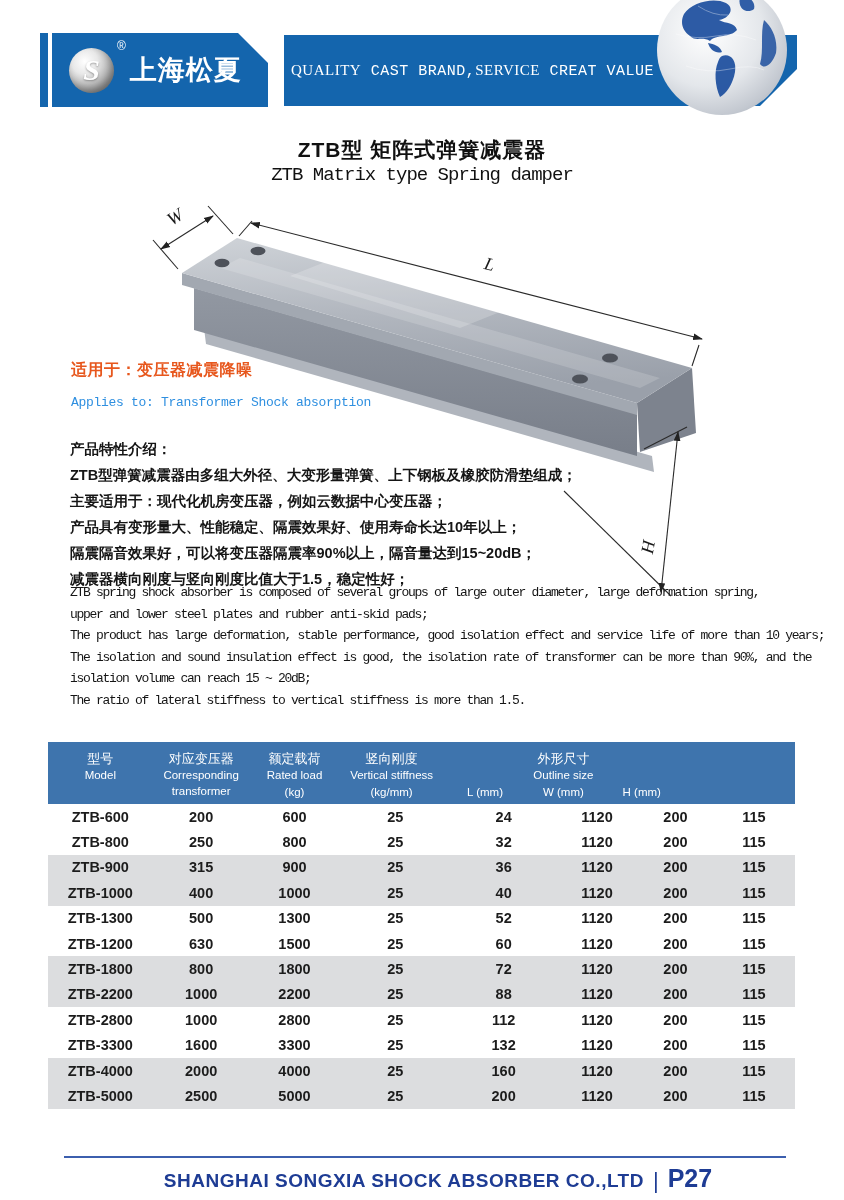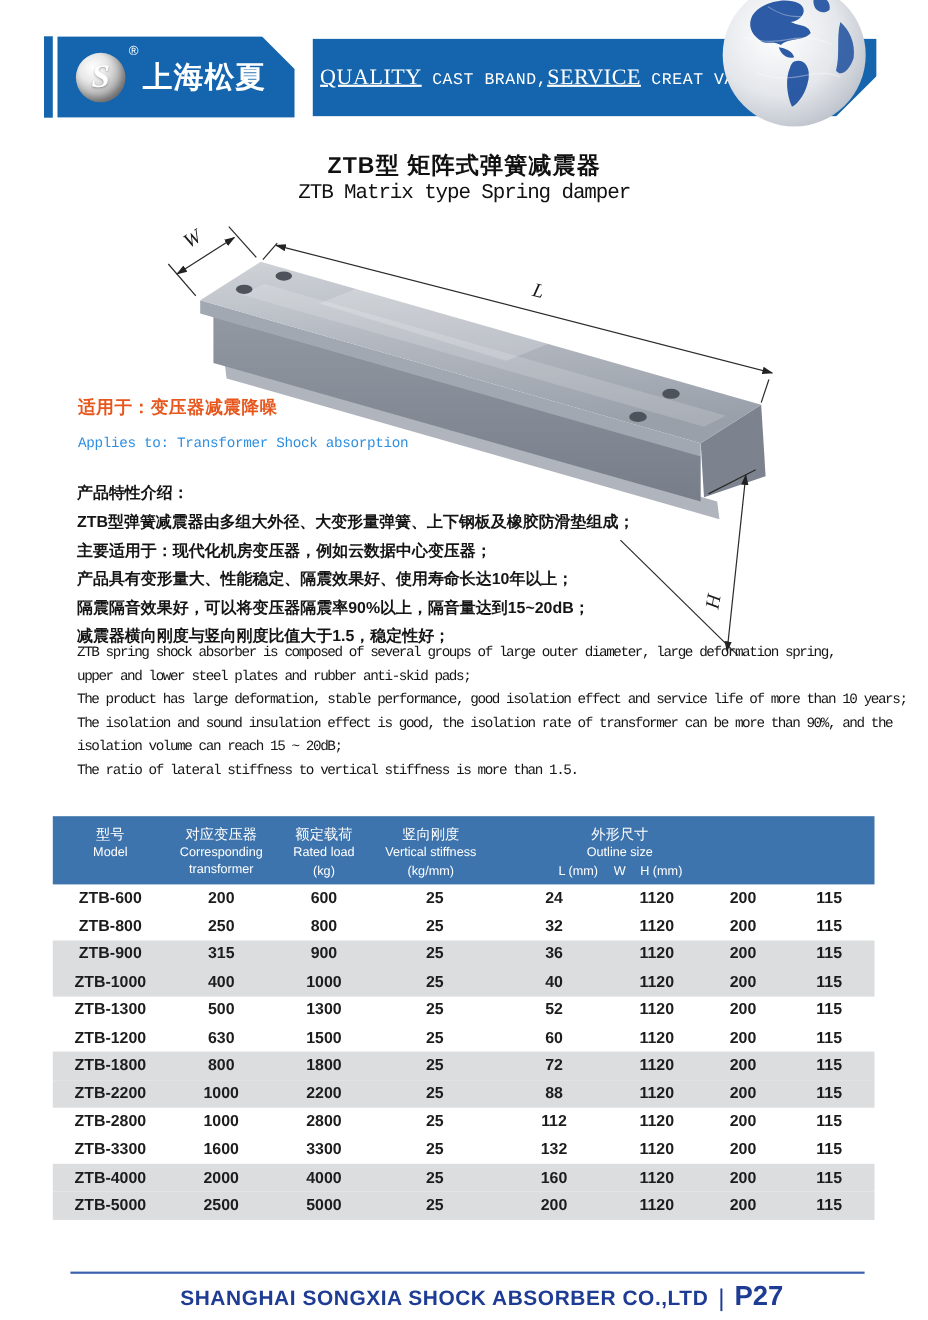--- a/index.html
+++ b/index.html
@@ -37,21 +37,21 @@
     font-size:30px;color:#ffffff;text-shadow:0 1px 2px rgba(0,0,0,.35);line-height:1;
   }
   .reg{color:#ffffff;font-size:12px;align-self:flex-start;margin:6px 0 0 3px;}
   .logo-text{color:#ffffff;font-size:27px;font-weight:bold;letter-spacing:1px;margin-left:4px;white-space:nowrap;}
   .banner{
     position:absolute;left:284px;top:35px;width:513px;height:71px;background:var(--brand-blue);
     clip-path:polygon(0 0,100% 0,100% calc(100% - 37px),calc(100% - 37px) 100%,0 100%);
     display:flex;align-items:center;padding-left:7px;
   }
   .slogan{font-family:"Liberation Serif",serif;color:#ffffff;white-space:nowrap;}
-  .slogan .b1{font-size:20px;letter-spacing:.5px;text-decoration:underline;}
+  .slogan .b1{font-size:15px;letter-spacing:.5px;}
   .slogan .b2{font-size:15px;letter-spacing:.5px;font-family:Liberation Mono, monospace;}
   .globe{position:absolute;left:656px;top:-16px;width:132px;height:132px;z-index:3;}
   
   .title-zh{position:absolute;top:136px;left:0;width:100%;text-align:center;
     font-size:21px;font-weight:bold;letter-spacing:1px;color:#111;}
   .title-en{position:absolute;top:164px;left:0;width:100%;text-align:center;
     font-family:"Liberation Mono",monospace;font-size:19px;color:#111;letter-spacing:-1px;}
   
   .figure{position:absolute;left:140px;top:196px;width:660px;height:405px;}
   .figure .dim{stroke:#2a2a2a;stroke-width:1.1;fill:none;}
@@ -69,21 +69,21 @@
     line-height:21.6px;color:#151515;white-space:nowrap;}
   
   .spec-table{position:absolute;left:48px;top:742px;width:747px;}
   .thead{display:flex;background:var(--table-header-blue);color:#ffffff;height:62px;padding-top:8px;}
   .hc{text-align:center;}
   .hc .zh{font-size:13px;line-height:17px;}
   .hc .en{font-size:11.5px;line-height:16px;}
   .hc .unit{font-size:11.5px;line-height:19px;}
   .c1{width:14%;}.c2{width:13%;}.c3{width:12%;}.c4{width:15%;}
   .c5{width:14%;}.c6{width:11%;}.c7{width:10%;}.c8{width:11%;}
-  .hgroup{width:32%;display:flex;flex-direction:column;align-items:center;}
+  .hgroup{width:32%;display:flex;flex-direction:column;}
   .gtitle{text-align:center;}
   .gtitle .zh{font-size:13px;line-height:17px;}
   .gtitle .en{font-size:11.5px;line-height:16px;}
   .gsub{display:flex;font-size:11.5px;line-height:19px;}
   .gs1{width:34.4%;text-align:center;}
   .gs2{width:31.2%;text-align:center;}
   .gs3{width:34.4%;text-align:center;}
   .trow{display:flex;height:25.4px;align-items:center;}
   .trow.shaded{background:var(--row-gray);}
   .trow div{text-align:center;font-size:14.5px;font-weight:bold;color:#1c1c1c;}

